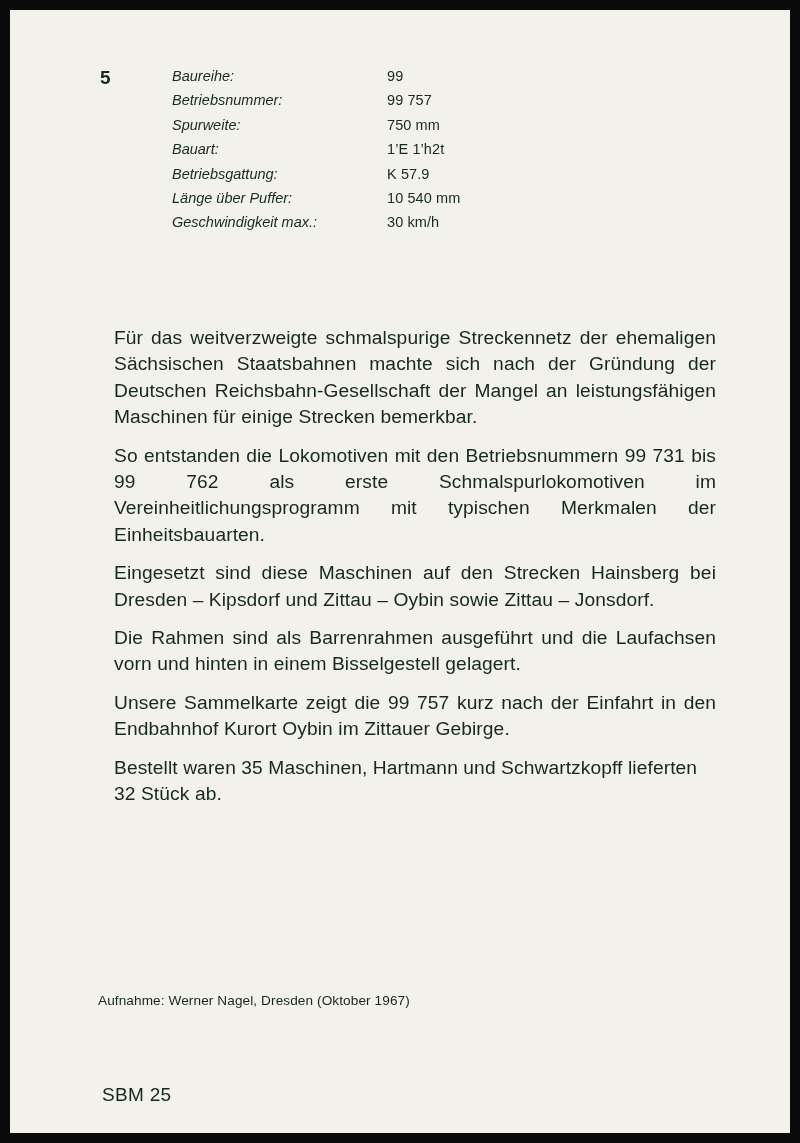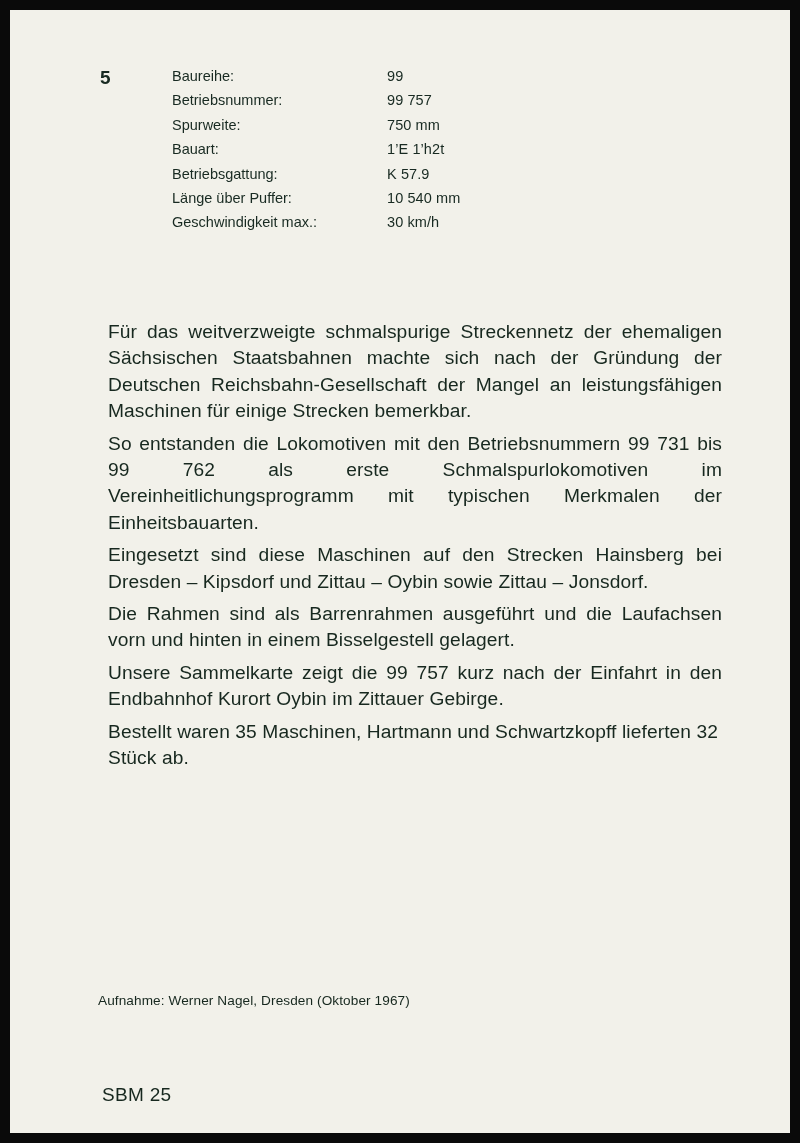--- a/index.html
+++ b/index.html
@@ -48,39 +48,40 @@
   }
   .spec-table td {
     padding: 0 0 8.4px 0;
     vertical-align: top;
     white-space: nowrap;
     font-weight: 500;
   }
   .spec-table td.label {
     width: 205px;
     padding-right: 10px;
+    font-style: italic;
   }
   .spec-table td.value {
     letter-spacing: 0.1px;
   }
 
   
   .body-text {
     position: absolute;
     left: 92px;
     top: 303px;
     width: 626px;
     font-size: 19.2px;
     line-height: 26.4px;
     text-align: justify;
     color: #17281f;
     letter-spacing: 0.1px;
   }
   .body-text p {
-    margin: 6px;
+    margin: 12px;
     text-align: justify;
     text-justify: inter-word;
   }
   .body-text p:last-child {
     text-align: left;
   }
   .body-text p.lastpara-justified {
     text-align: justify;
   }
 

